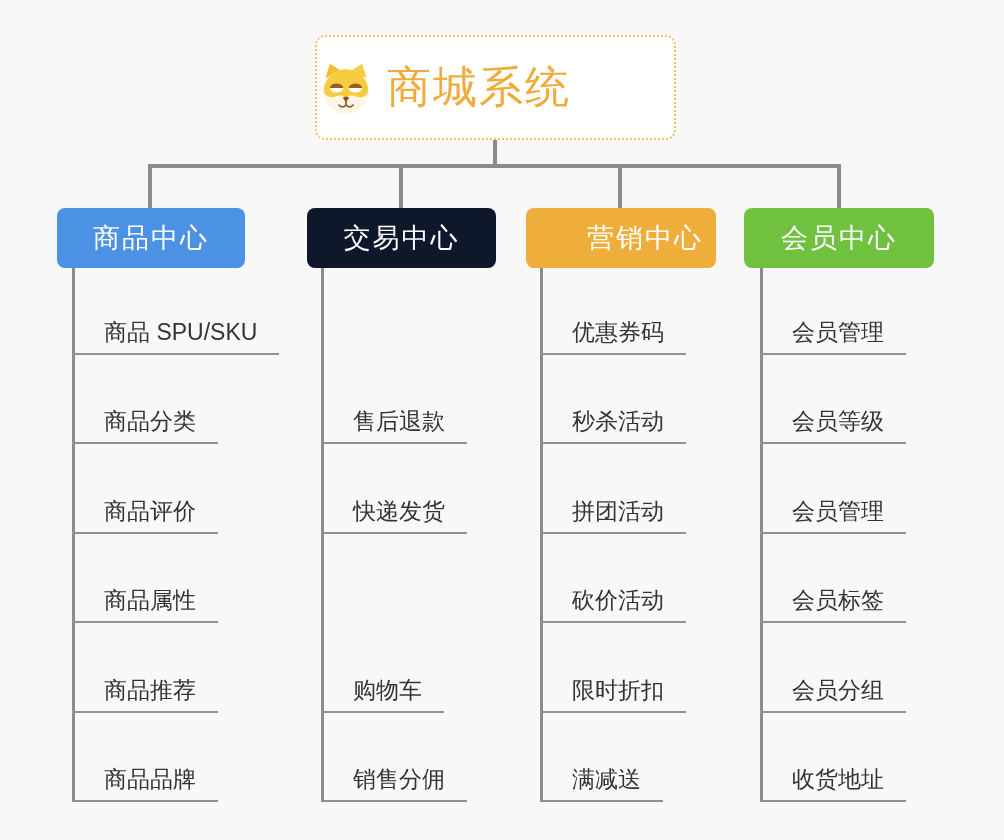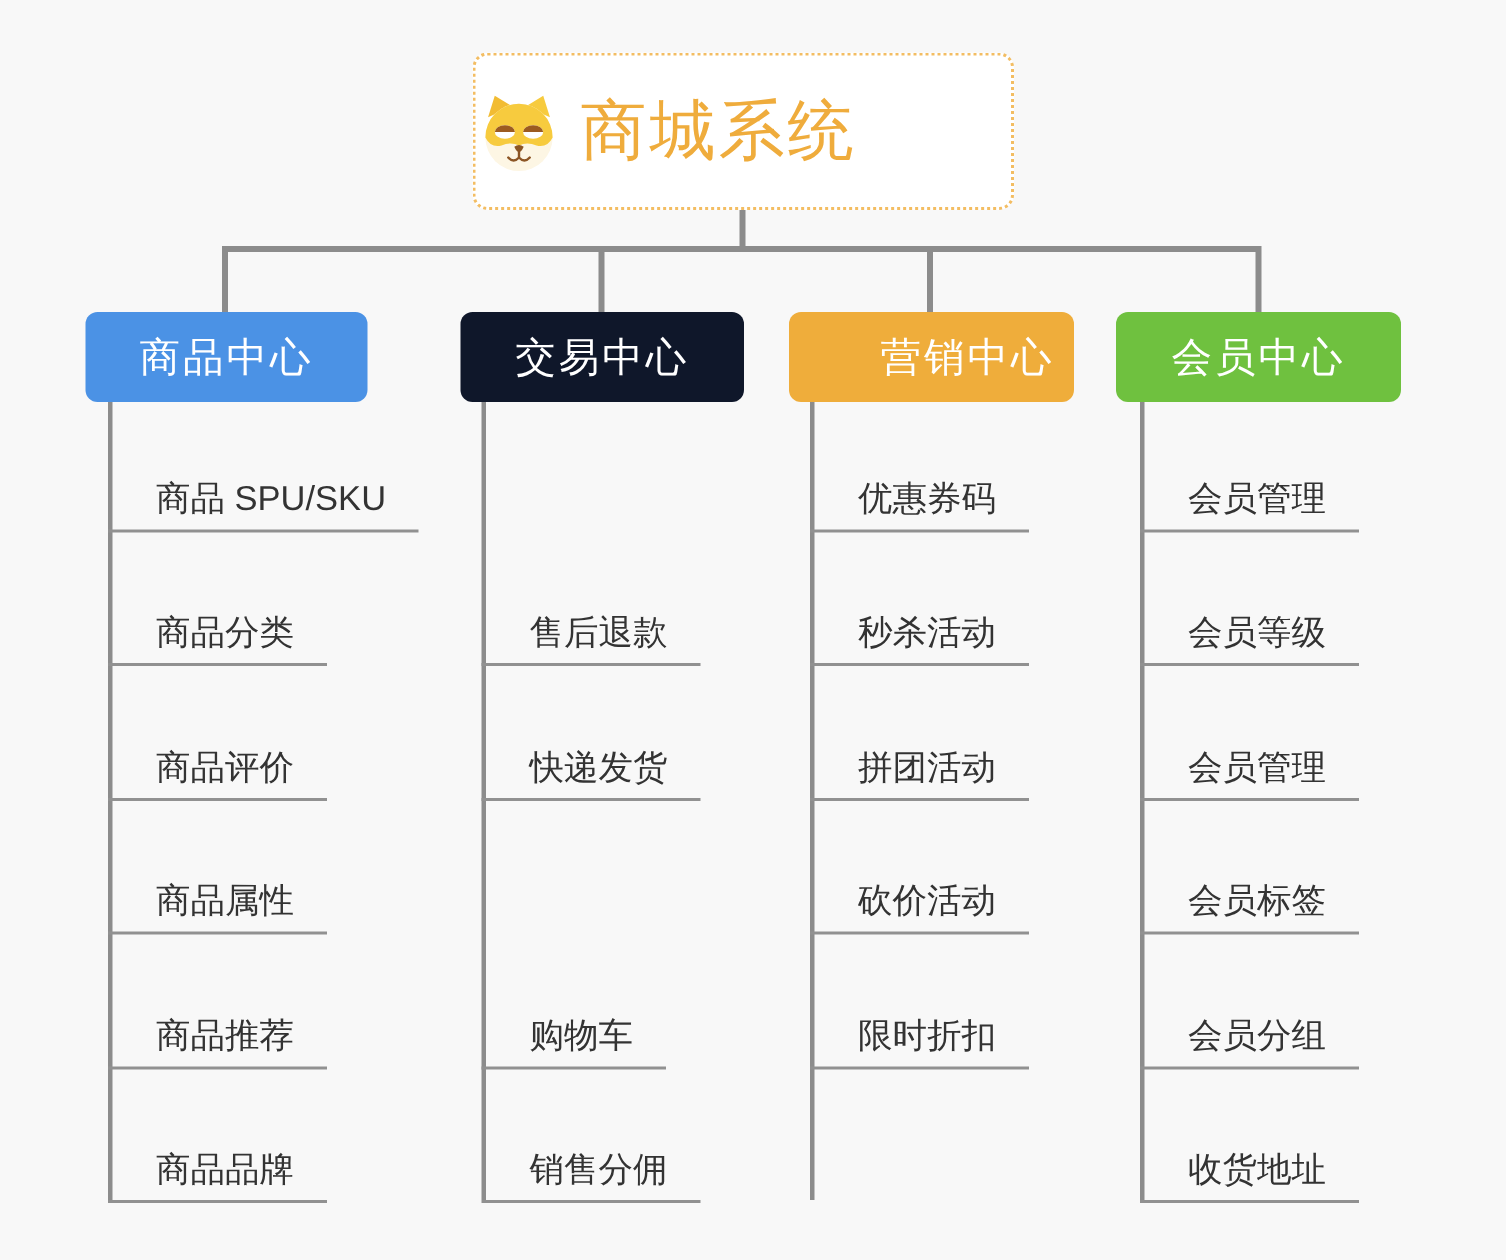--- a/index.html
+++ b/index.html
@@ -80,20 +80,21 @@
   <div class="leaf c1 r1">售后退款</div>
   <div class="leaf c1 r2">快递发货</div>
   <div class="leaf c1 r4">购物车</div>
   <div class="leaf c1 r5">销售分佣</div>
 
   <div class="leaf c2 r1">秒杀活动</div>
   <div class="leaf c2 r0">优惠券码</div>
   <div class="leaf c2 r2">拼团活动</div>
   <div class="leaf c2 r3">砍价活动</div>
   <div class="leaf c2 r4">限时折扣</div>
+  <div class="leaf c2 r5">满减送</div>
 
   <div class="leaf c3 r0">会员管理</div>
   <div class="leaf c3 r1">会员等级</div>
   <div class="leaf c3 r2">会员管理</div>
   <div class="leaf c3 r3">会员标签</div>
   <div class="leaf c3 r4">会员分组</div>
   <div class="leaf c3 r5">收货地址</div>
 
 </div>
 

